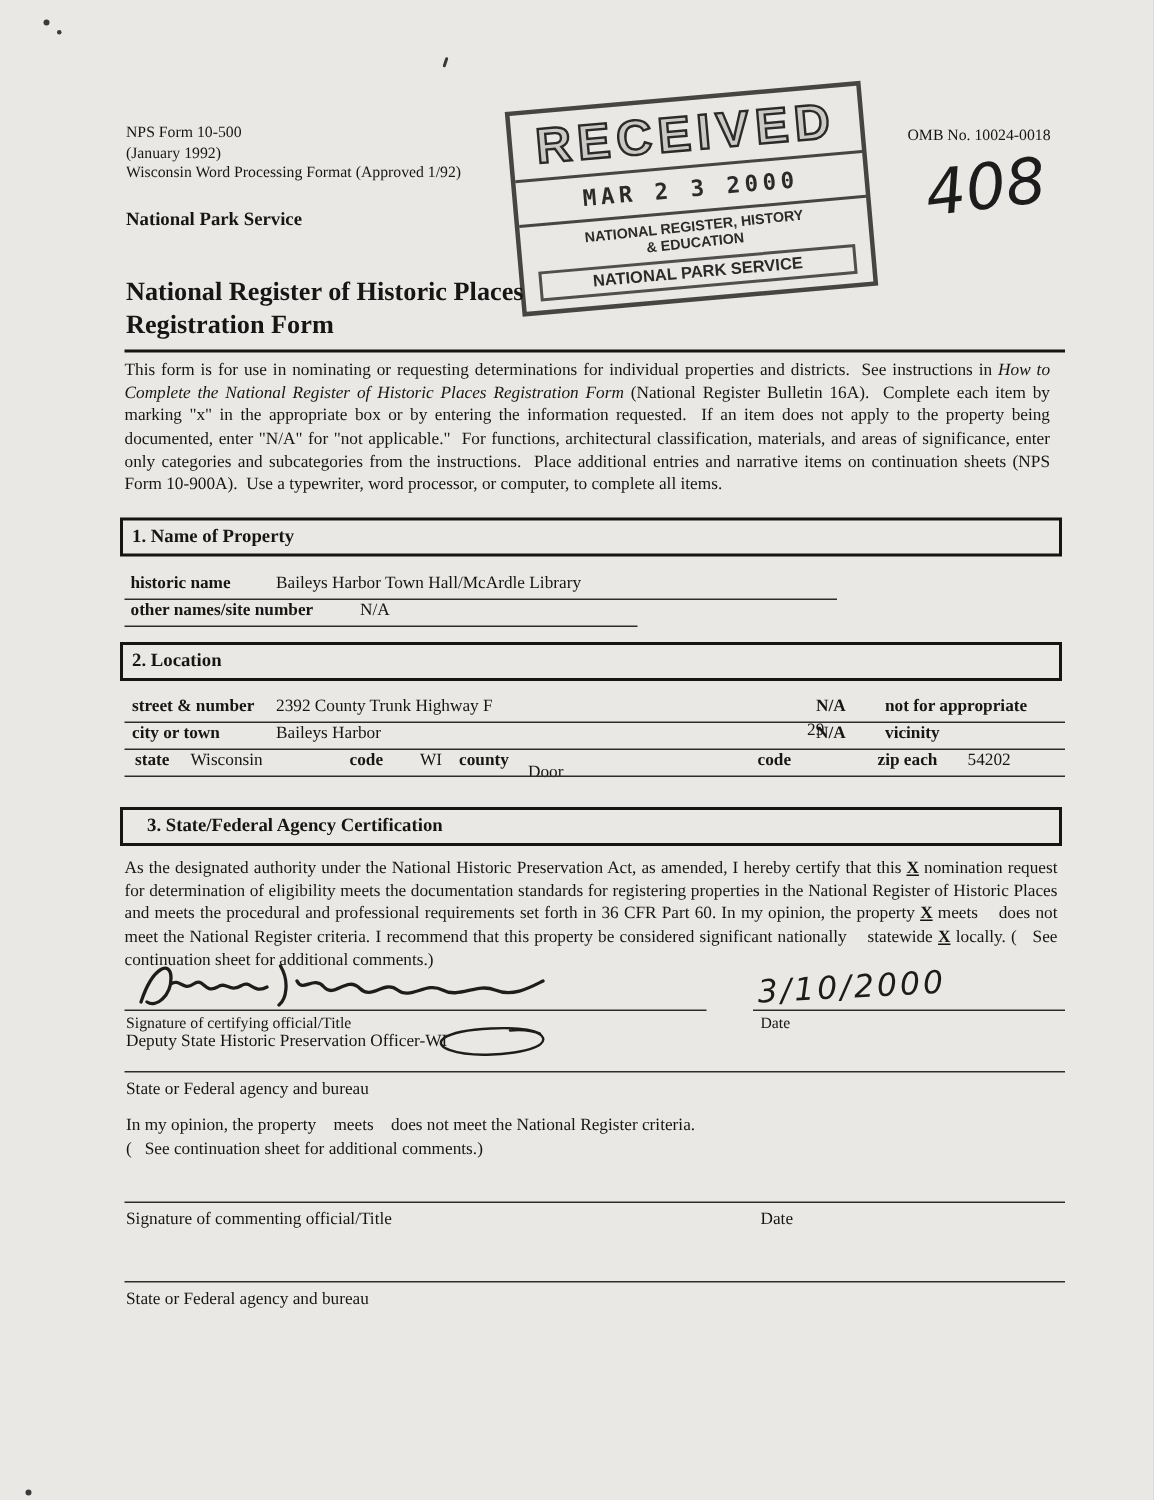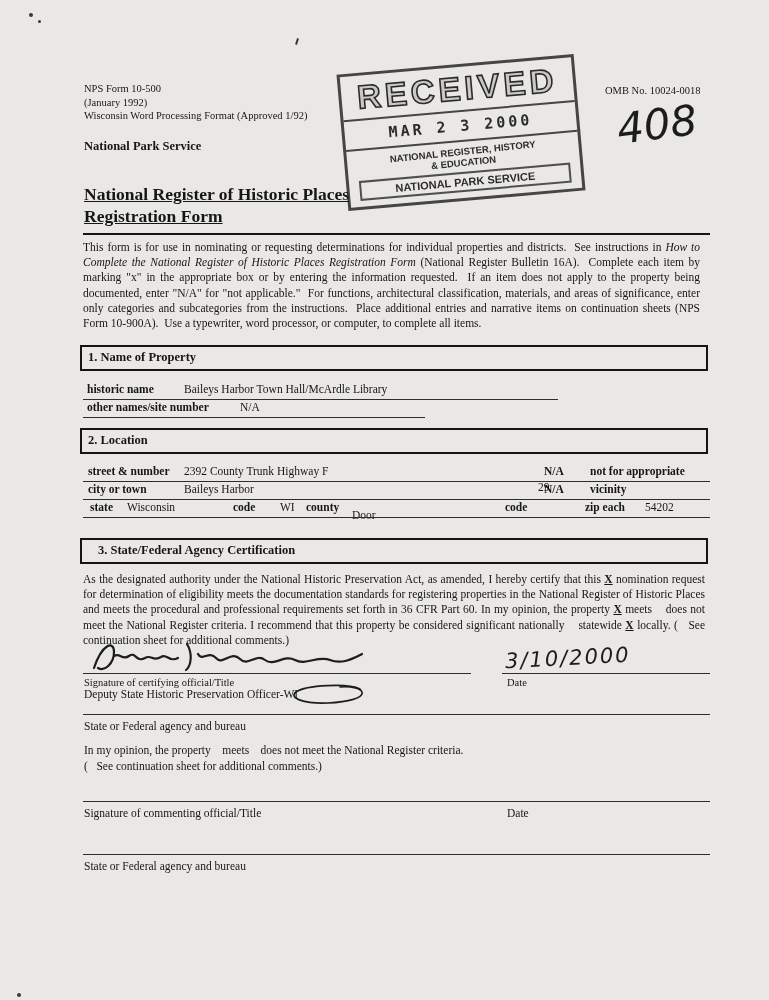--- a/index.html
+++ b/index.html
@@ -77,21 +77,21 @@
     <div class="stamp-small" style="padding-top:0;">&amp; EDUCATION</div>
     <div class="stamp-nps">NATIONAL PARK SERVICE</div>
   </div>
 
   <div class="abs hand hand408" style="left:617px;top:100px;">408</div>
 
   <div class="abs t12b" style="left:84px;top:138px;">
     <div>National Park Service</div>
   </div>
 
-  <div class="abs t17b" style="left:84px;top:183px;text-decoration:underline;">
+  <div class="abs t17b" style="left:84px;top:183px;">
     <div>National Register of Historic Places</div>
     <div>Registration Form</div>
   </div>
 
   <div class="rule2" style="left:83px;top:233px;width:627px;"></div>
 
   <p class="abs t11 just" style="left:83px;top:240px;width:617px;margin:0;">
     <span class="pre">This form is for use in nominating or requesting determinations for individual properties and districts.  See instructions in </span><i class="pre">How to Complete the National Register of Historic Places Registration Form</i><span class="pre"> (National Register Bulletin 16A).  Complete each item by marking "x" in the appropriate box or by entering the information requested.  If an item does not apply to the property being documented, enter "N/A" for "not applicable."  For functions, architectural classification, materials, and areas of significance, enter only categories and subcategories from the instructions.  Place additional entries and narrative items on continuation sheets (NPS Form 10-900A).  Use a typewriter, word processor, or computer, to complete all items.</span>
   </p>
 

